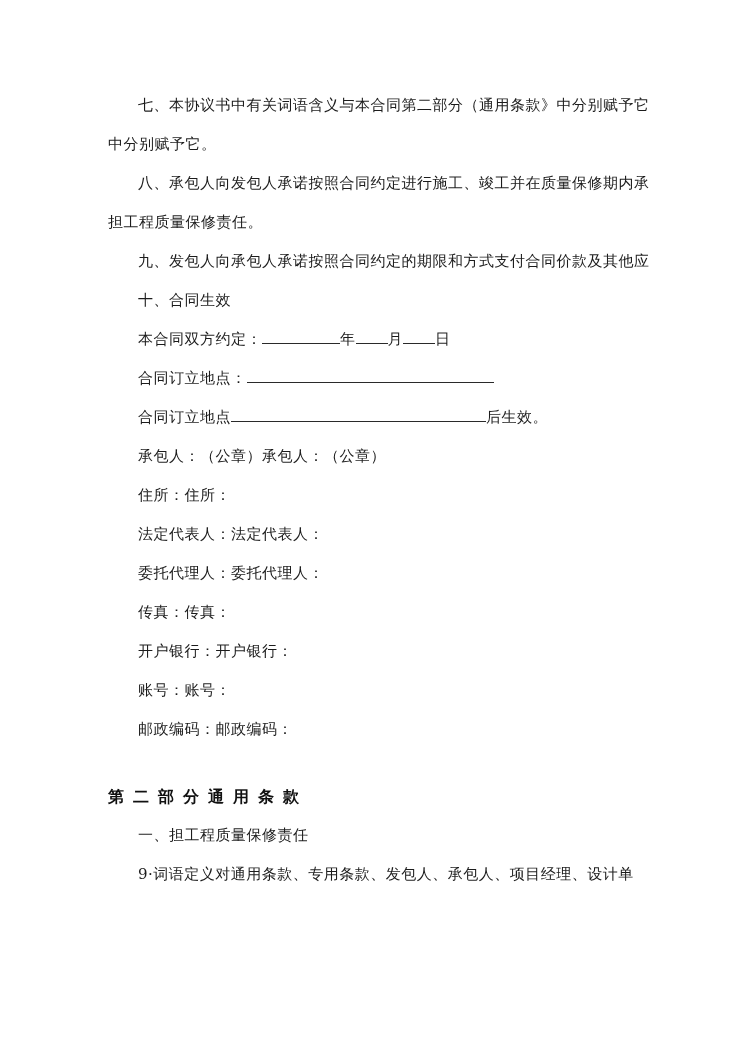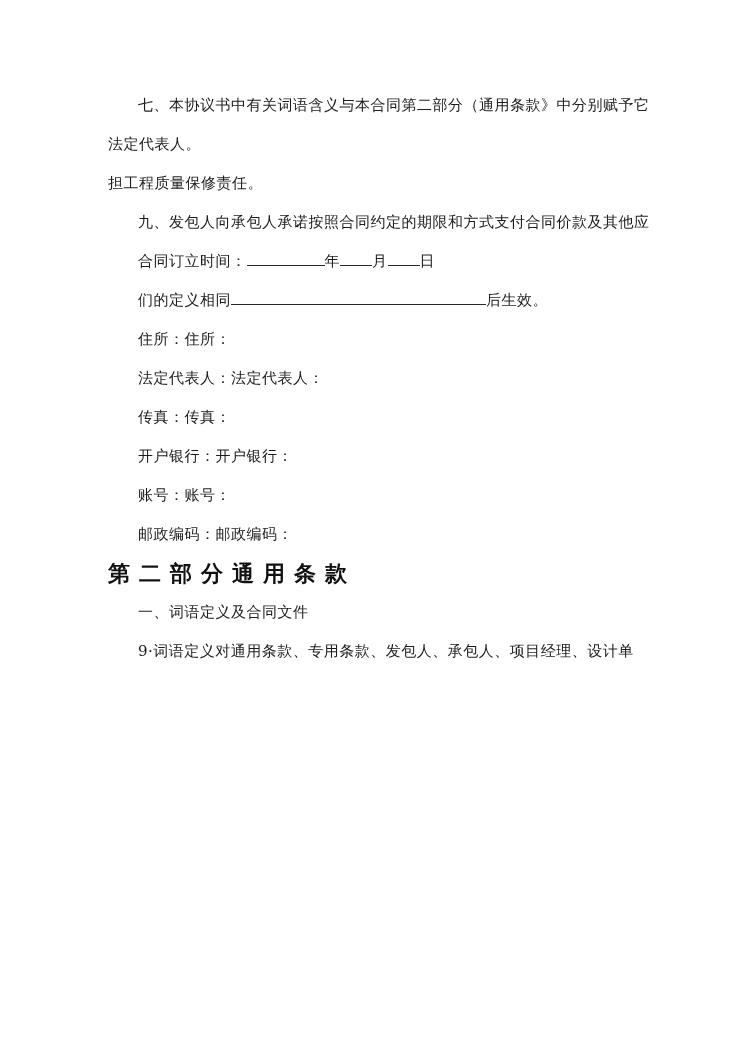--- a/index.html
+++ b/index.html
@@ -25,44 +25,50 @@
     color: #1c1c1c;
     line-height: 39px;
     height: 39px;
     letter-spacing: 0.5px;
     white-space: nowrap;
   }
   .line.indent {
     padding-left: 30px;
   }
   .line.heading {
-    font-size: 22px;
+    font-size: 16px;
     font-weight: bold;
     letter-spacing: 9px;
     color: #111111;
+    margin-top: 28px;
   }
   .blank {
     display: inline-block;
     border-bottom: 1px solid #2a2a2a;
     height: 15px;
     vertical-align: baseline;
   }
 </style>
 </head>
 <body>
 
 <div class="page">
     <div class="line body indent"><span>七、本协议书中有关词语含义与本合同第二部分（通用条款》中分别赋予它</span></div>
-    <div class="line body"><span>法定代表人。</span></div>
+    <div class="line body"><span>中分别赋予它。</span></div>
+    <div class="line body indent"><span>八、承包人向发包人承诺按照合同约定进行施工、竣工并在质量保修期内承</span></div>
     <div class="line body"><span>担工程质量保修责任。</span></div>
     <div class="line body indent"><span>九、发包人向承包人承诺按照合同约定的期限和方式支付合同价款及其他应</span></div>
-    <div class="line body indent"><span>合同订立时间：</span><span class="blank" style="width: 78px;"></span><span>年</span><span class="blank" style="width: 32px;"></span><span>月</span><span class="blank" style="width: 32px;"></span><span>日</span></div>
-    <div class="line body indent"><span>们的定义相同</span><span class="blank" style="width: 255px;"></span><span>后生效。</span></div>
+    <div class="line body indent"><span>十、合同生效</span></div>
+    <div class="line body indent"><span>本合同双方约定：</span><span class="blank" style="width: 78px;"></span><span>年</span><span class="blank" style="width: 32px;"></span><span>月</span><span class="blank" style="width: 32px;"></span><span>日</span></div>
+    <div class="line body indent"><span>合同订立地点：</span><span class="blank" style="width: 247px;"></span></div>
+    <div class="line body indent"><span>合同订立地点</span><span class="blank" style="width: 255px;"></span><span>后生效。</span></div>
+    <div class="line body indent"><span>承包人：（公章）承包人：（公章）</span></div>
     <div class="line body indent"><span>住所：住所：</span></div>
     <div class="line body indent"><span>法定代表人：法定代表人：</span></div>
+    <div class="line body indent"><span>委托代理人：委托代理人：</span></div>
     <div class="line body indent"><span>传真：传真：</span></div>
     <div class="line body indent"><span>开户银行：开户银行：</span></div>
     <div class="line body indent"><span>账号：账号：</span></div>
     <div class="line body indent"><span>邮政编码：邮政编码：</span></div>
     <div class="line heading"><span>第二部分通用条款</span></div>
-    <div class="line body indent"><span>一、词语定义及合同文件</span></div>
+    <div class="line body indent"><span>一、担工程质量保修责任</span></div>
     <div class="line body indent"><span>9·词语定义对通用条款、专用条款、发包人、承包人、项目经理、设计单</span></div>
   </div>
 
 </body></html>

